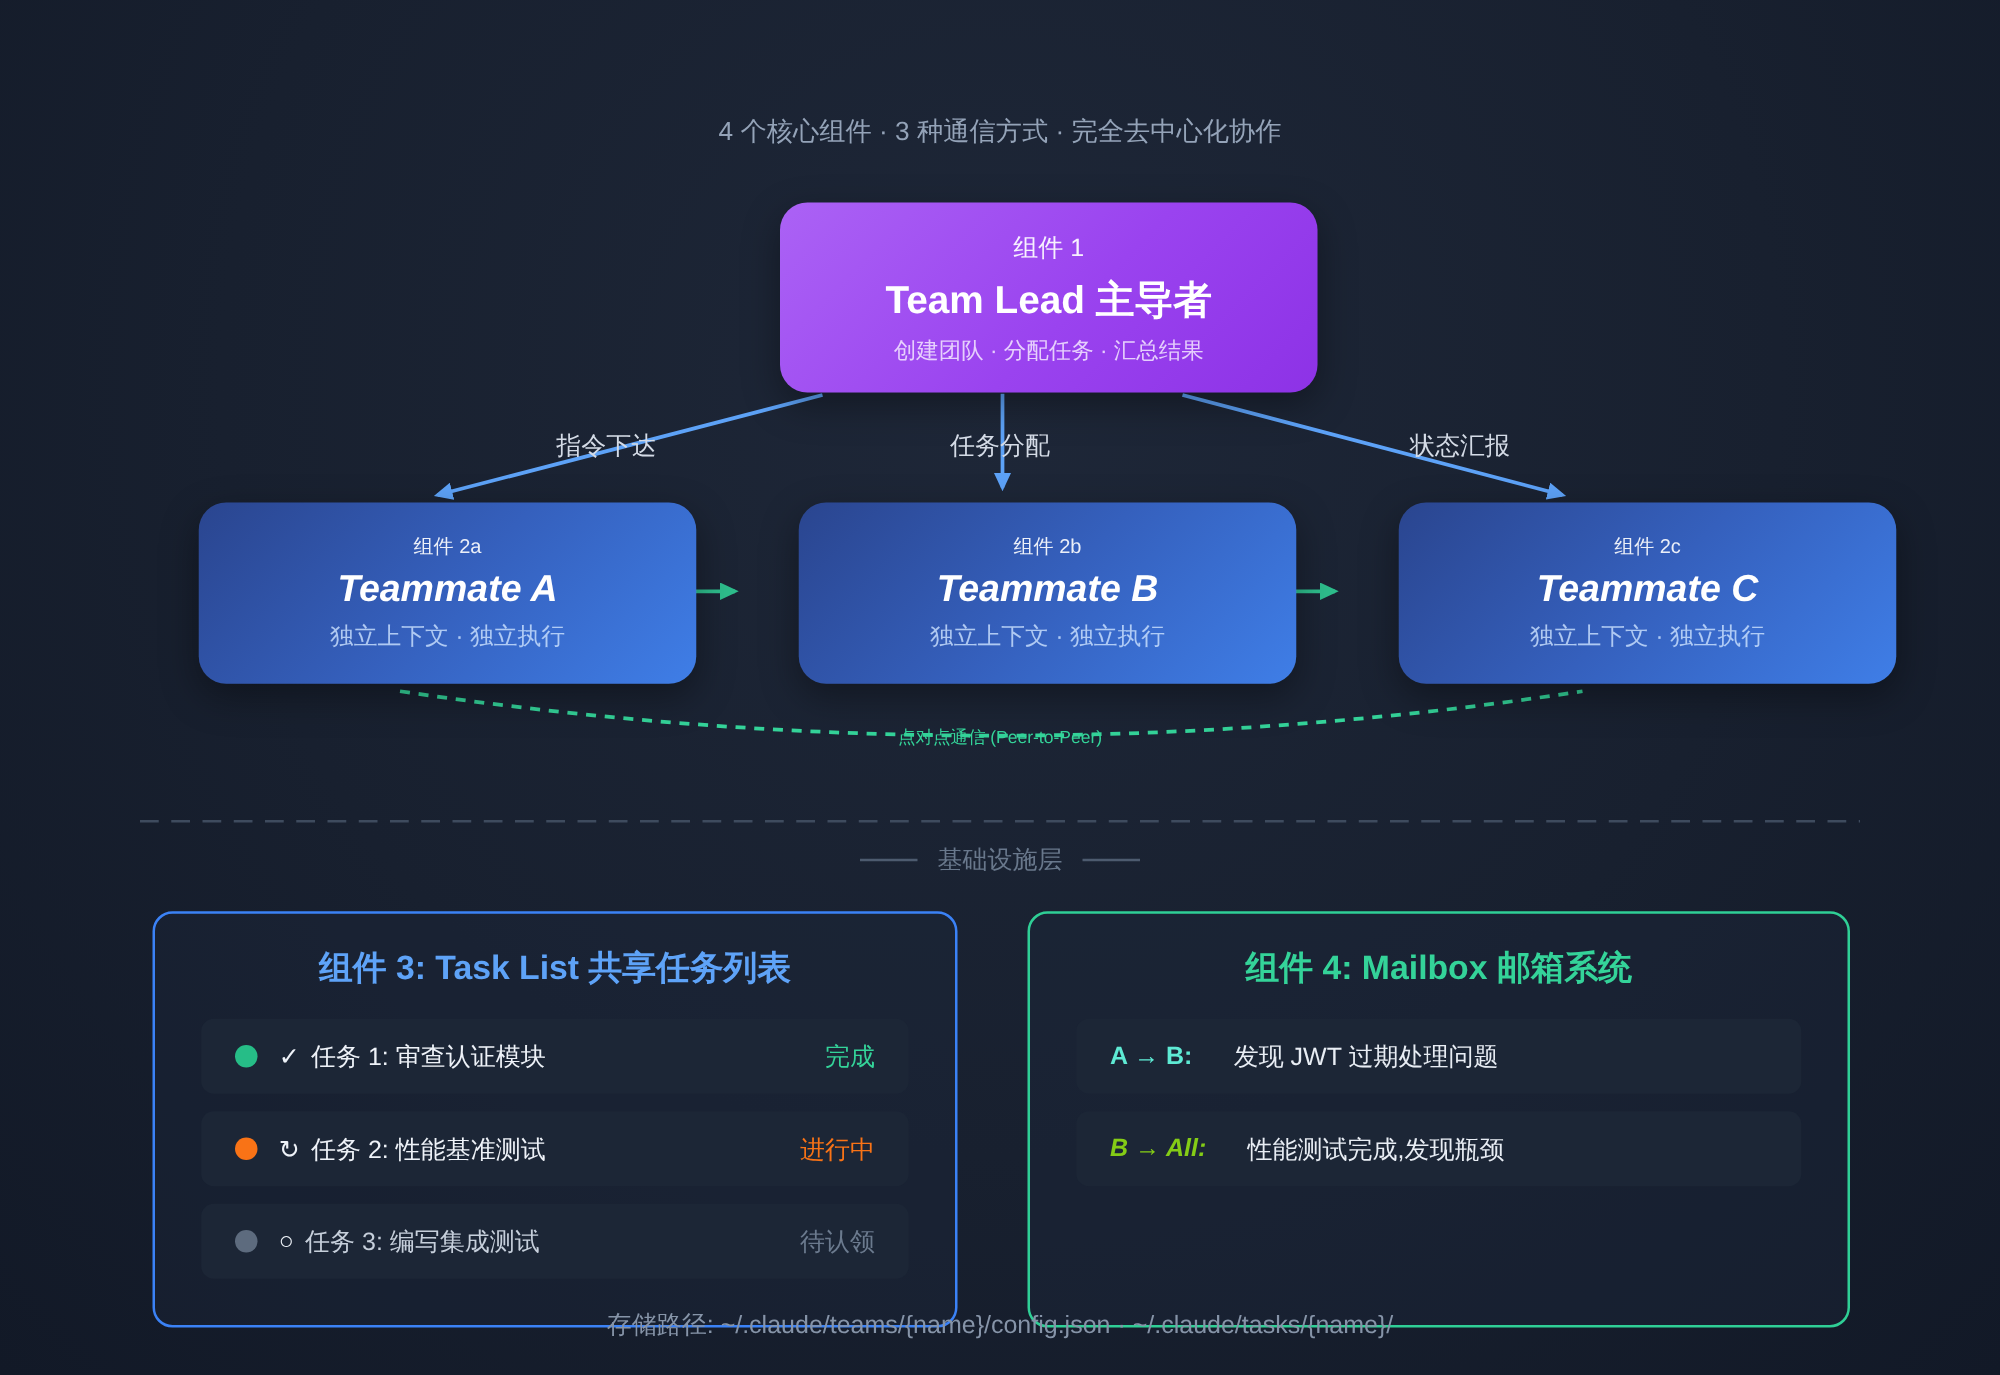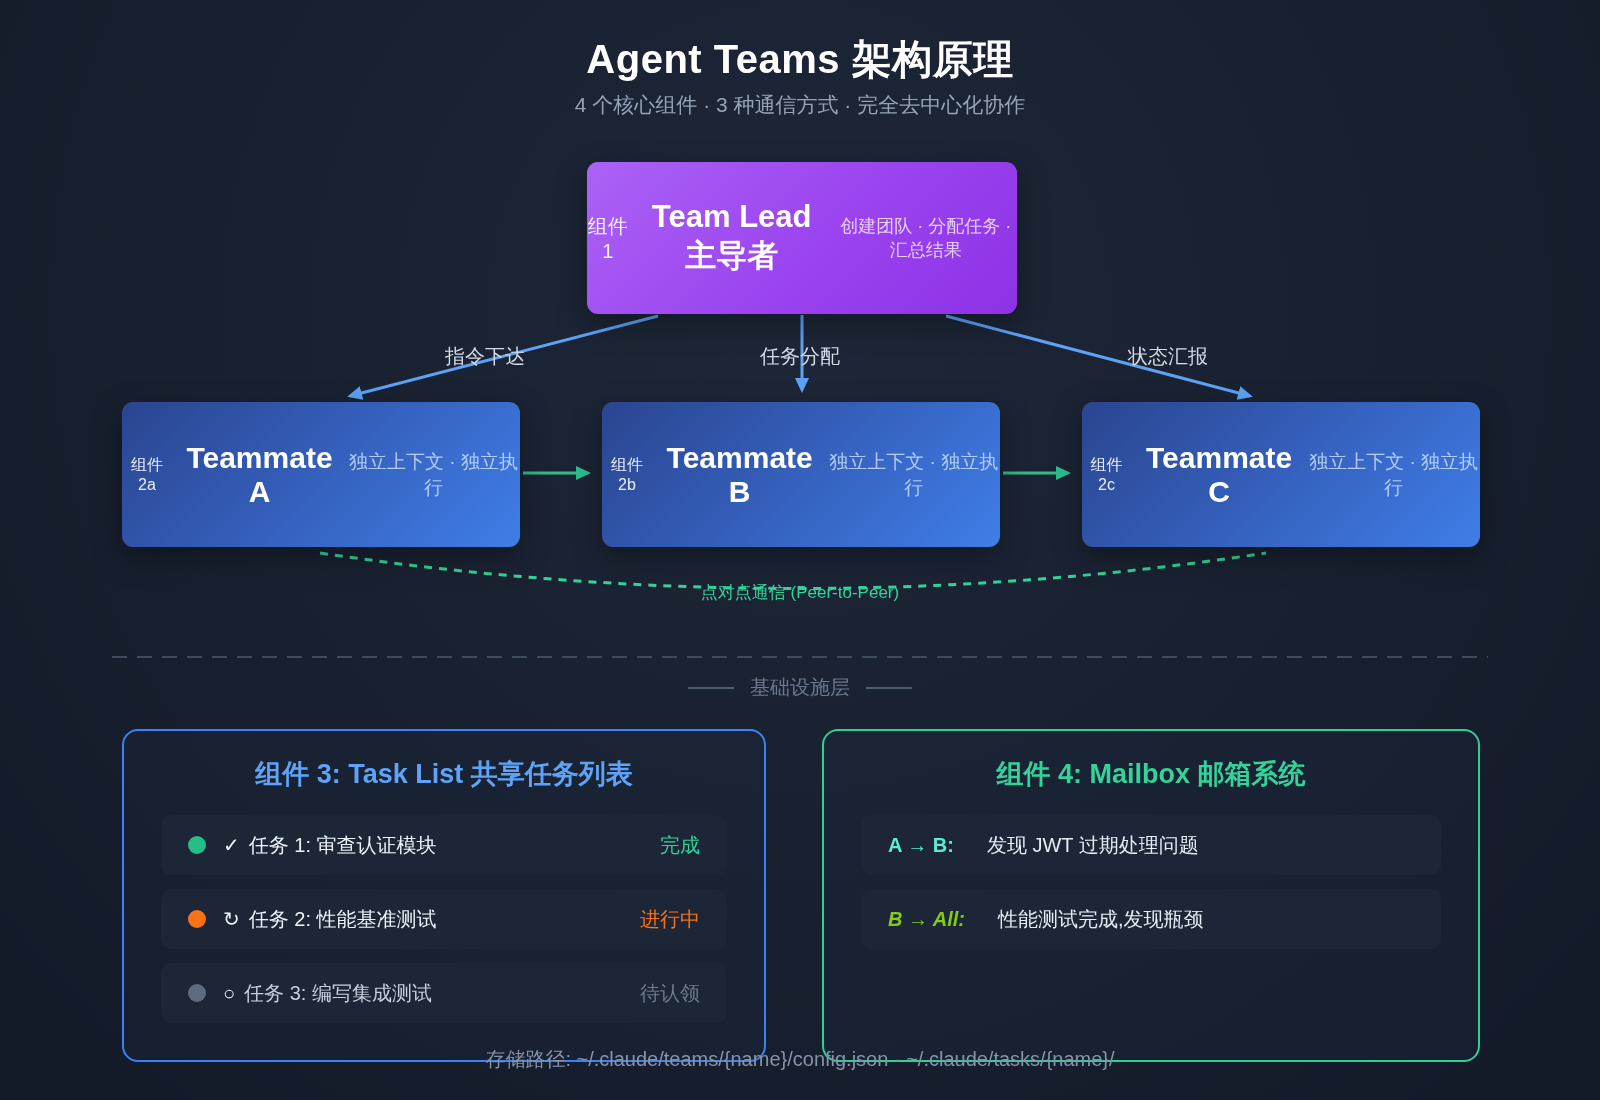--- a/index.html
+++ b/index.html
@@ -23,55 +23,56 @@
   .subtitle {
     position: absolute; top: 91px; left: 0; width: 100%;
     text-align: center; font-size: 21px; color: #94a3b8;
   }
 
   
   svg.arrows { position: absolute; top: 0; left: 0; pointer-events: none; }
 
   
   .node {
-    position: absolute; display: flex; flex-direction: row;
+    position: absolute; display: flex; flex-direction: column;
     align-items: center; justify-content: center; gap: 7px;
-    border-radius: 11px; text-align: center;
+    border-radius: 22px; text-align: center;
     box-shadow: 0 10px 30px rgba(0,0,0,0.35);
+    margin-left: 37px;
   }
   .node-lead {
     left: 587px; top: 162px; width: 430px; height: 152px;
     background: linear-gradient(135deg, #ab62f5 0%, #9a43ef 55%, #8d32e6 100%);
   }
   .node-teammate {
     top: 402px; width: 398px; height: 145px;
     background: linear-gradient(135deg, #2a458f 0%, #3560bd 50%, #3f7ee7 100%);
   }
   .node-a { left: 122px; }
   .node-b { left: 602px; }
   .node-c { left: 1082px; }
   .node-tag   { font-size: 20px; color: rgba(255,255,255,0.92); }
   .node-title { font-size: 31px; font-weight: bold; color: #ffffff; }
   .node-lead .node-desc { font-size: 18px; color: rgba(243,232,255,0.85); }
   .node-teammate .node-tag  { font-size: 16px; color: rgba(255,255,255,0.9); }
-  .node-teammate .node-title{ font-size: 30px; }
+  .node-teammate .node-title{ font-size: 30px; font-style: italic; }
   .node-teammate .node-desc { font-size: 19px; color: rgba(203,225,254,0.82); }
 
   
   .arrow-label {
     position: absolute; top: 343px; width: 180px; text-align: center;
     font-size: 20px; color: #d4dbe6;
   }
   .arrow-label-1 { left: 395px; }
   .arrow-label-2 { left: 710px; }
   .arrow-label-3 { left: 1078px; }
 
   .p2p-label {
     position: absolute; top: 581px; left: 0; width: 1600px;
-    text-align: center; font-size: 17px; color: #34d399;
+    text-align: center; font-size: 14px; color: #34d399;
   }
 
   
   .infra-label {
     position: absolute; top: 674px; left: 0; width: 100%;
     display: flex; align-items: center; justify-content: center; gap: 16px;
     font-size: 20px; color: #69788c;
   }
   .infra-line { width: 46px; height: 2px; background: #4d5b6f; }
 
@@ -105,21 +106,20 @@
   .footer {
     position: absolute; top: 1046px; left: 0; width: 100%;
     text-align: center; font-size: 20px; color: #8694a8;
   }
 </style>
 </head>
 <body>
 
 <div class="canvas">
 
-  <div class="title">Agent Teams 架构原理</div>
   <div class="subtitle">4 个核心组件 · 3 种通信方式 · 完全去中心化协作</div>
 
   <svg class="arrows" width="1600" height="710" viewBox="0 0 1600 710">
     <defs>
       <marker id="arrow-blue" markerUnits="userSpaceOnUse" markerWidth="15" markerHeight="14" refX="12" refY="7" orient="auto">
         <path d="M0,0 L15,7 L0,14 Z" fill="#5da2f7"></path>
       </marker>
       <marker id="arrow-green" markerUnits="userSpaceOnUse" markerWidth="15" markerHeight="14" refX="12" refY="7" orient="auto">
         <path d="M0,0 L15,7 L0,14 Z" fill="#2ebd8c"></path>
       </marker>

